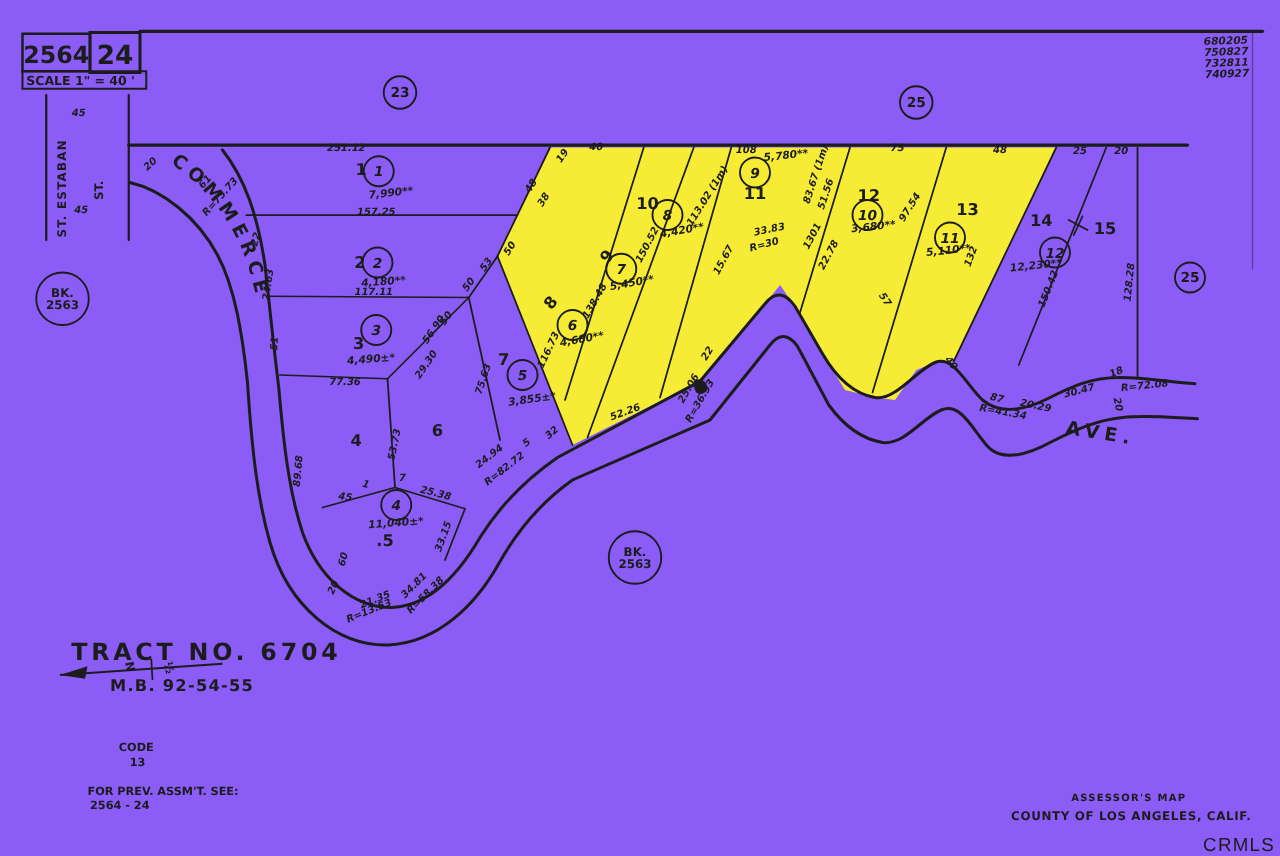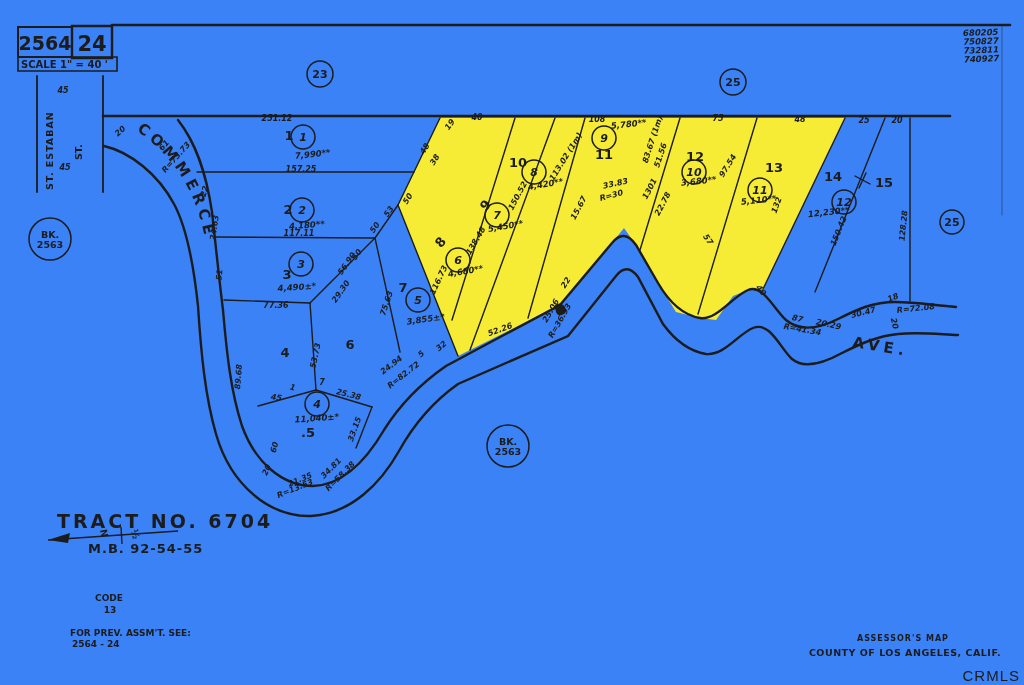--- a/index.html
+++ b/index.html
@@ -1,18 +1,18 @@
 <!DOCTYPE html>
 <html><head>
 <meta charset="utf-8">
 <style>
   html,body{margin:0;padding:0;background:#e8e8e4;}
   .page{
     position:relative;width:1024px;height:685px;margin:0 auto;
-    background:#3b82f6;overflow:hidden;
+    background:#8b5cf6;overflow:hidden;
     font-family:"Liberation Sans", sans-serif;
   }
   svg{position:absolute;left:0;top:0;}
   svg text{fill:#1c1c1c;}
   .dim{font-family:"DejaVu Sans", sans-serif;font-size:8px;font-style:italic;font-weight:bold;}
   .lot{font-family:"DejaVu Sans", sans-serif;font-size:13px;font-weight:bold;}
   .parcel-num{font-family:"DejaVu Sans", sans-serif;font-size:11px;font-weight:bold;font-style:italic;}
   .area{font-family:"DejaVu Sans", sans-serif;font-size:8.5px;font-style:italic;font-weight:bold;}
   .refnum{font-family:"DejaVu Sans", sans-serif;font-size:11px;font-weight:bold;}
   .bk{font-family:"DejaVu Sans", sans-serif;font-size:9.5px;font-weight:bold;}

